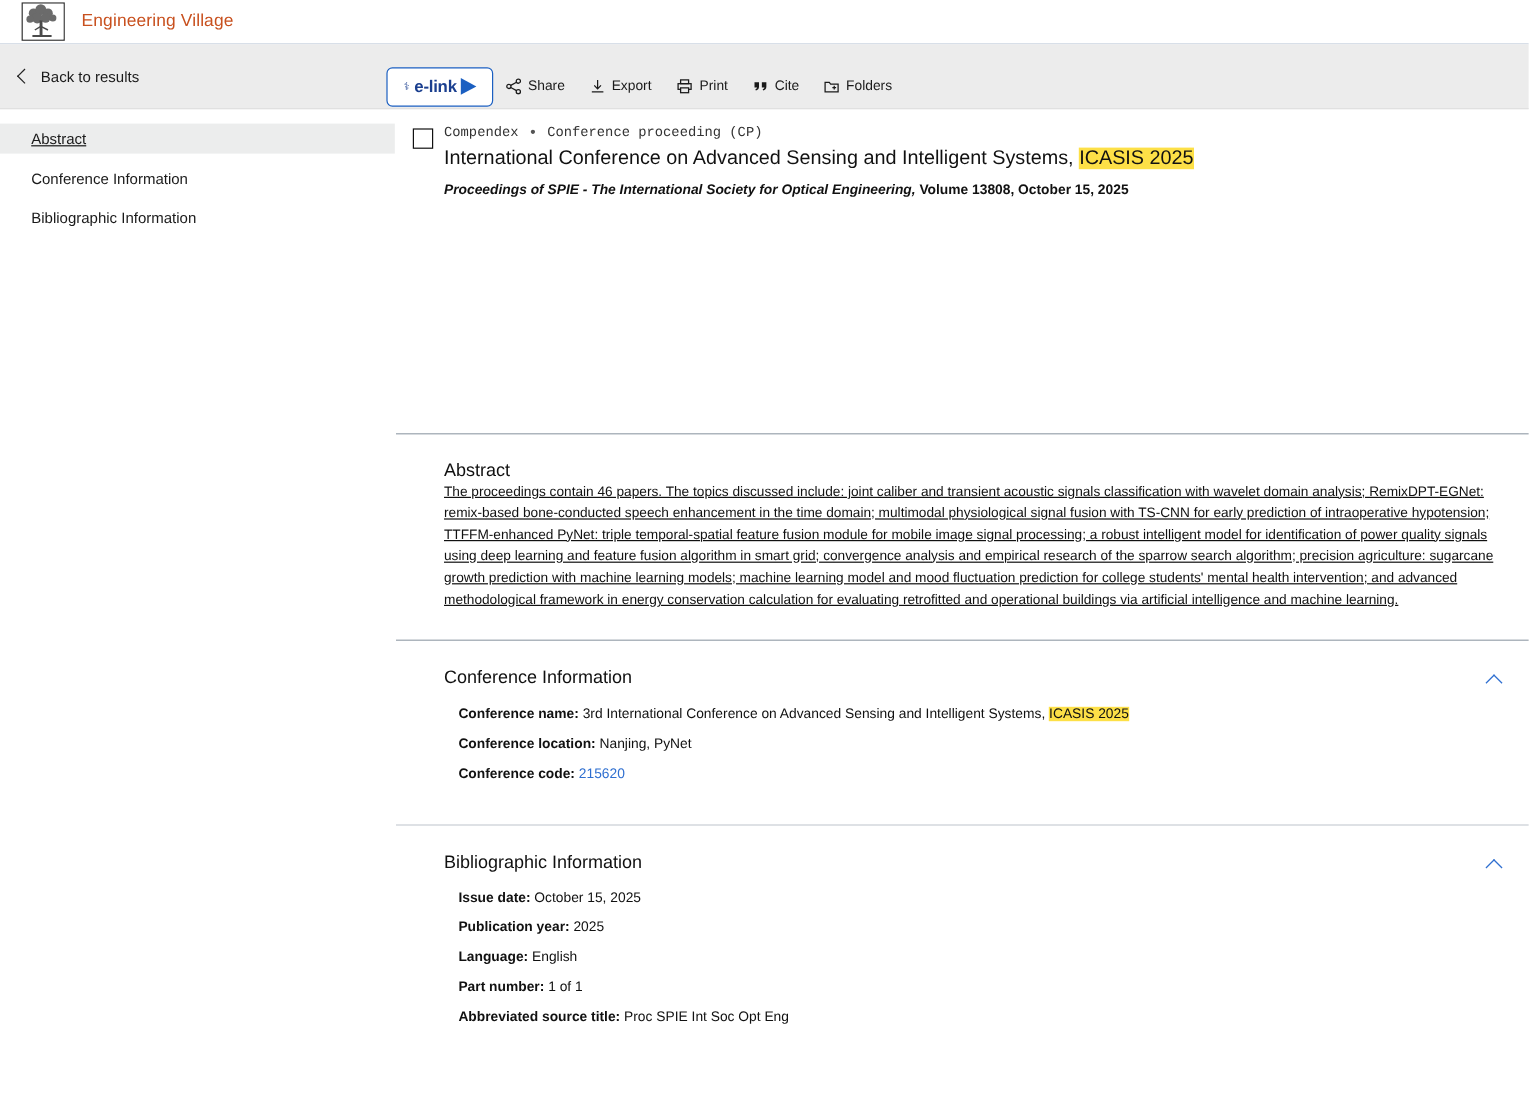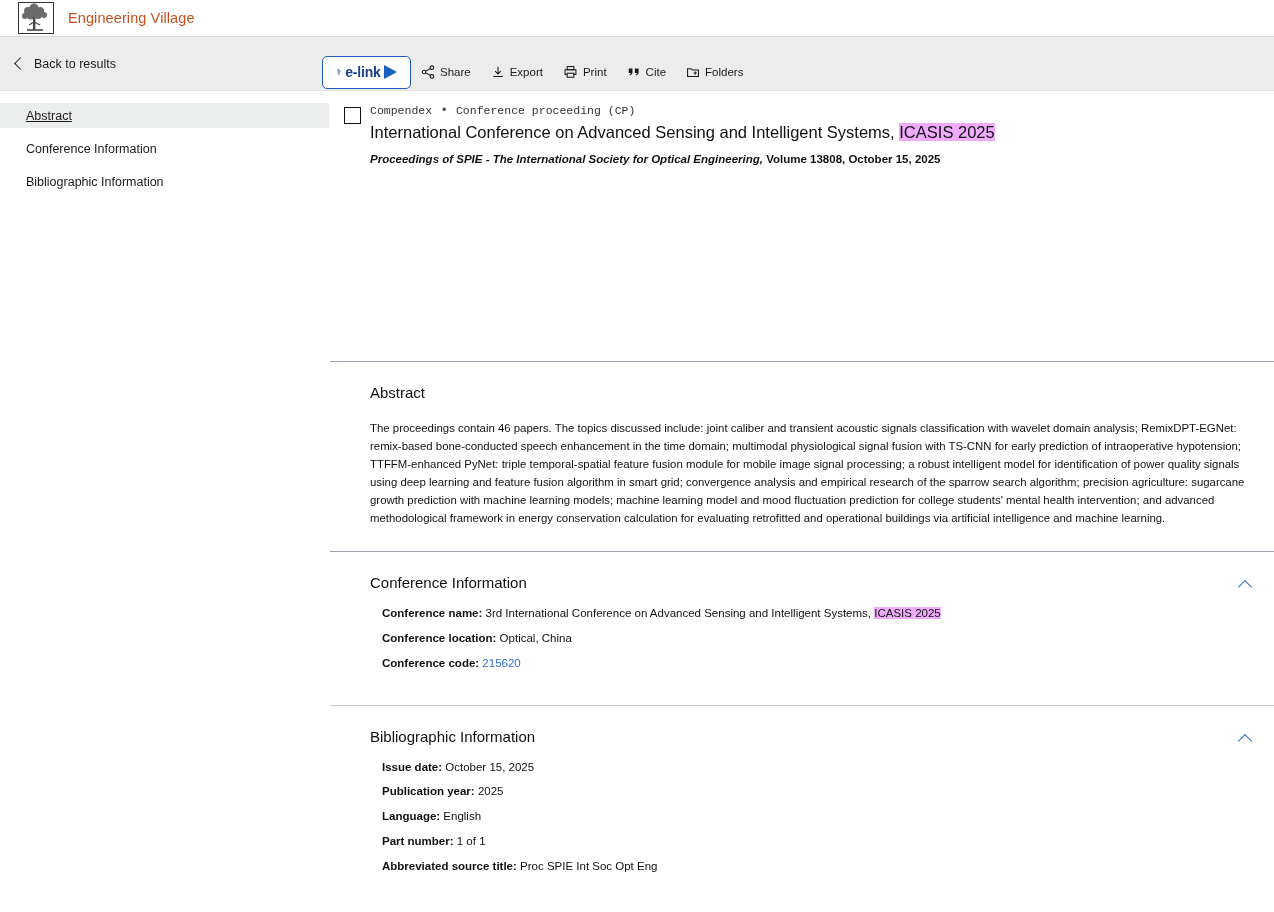--- a/index.html
+++ b/index.html
@@ -168,21 +168,21 @@
     gap: 8px;
     font-family: Liberation Mono, monospace;
   }
   .dotsep { font-size: 13px; color: #555; line-height: 1; }
   .rec-title {
     font-size: 16.5px;
     color: #111;
     margin-top: 5px;
     line-height: 1.25;
   }
-  .hl { background: #f0abfc; }
+  .hl { background: #fde047; }
   .rec-source {
     margin-top: 10px;
     font-size: 11.5px;
     font-weight: 700;
     color: #111;
   }
   .rec-source .ital { font-style: italic; }
 
   .rule {
     height: 1px;
@@ -211,22 +211,22 @@
     border-top: 1.5px solid #2f6fd0;
     transform: rotate(45deg);
     margin-top: 30px;
     margin-right: 8px;
     cursor: pointer;
   }
   .abstract-text {
     font-size: 11.4px;
     line-height: 1.58;
     color: #111;
-    margin-top: 18px;
     max-width: 890px;
+    text-decoration: underline;
   }
 
   .fieldlist { margin-top: 14px; padding-left: 12px; }
   .field {
     font-size: 11.5px;
     color: #111;
     margin-bottom: 10px;
     line-height: 1.3;
   }
   .field b { font-weight: 700; }
@@ -379,21 +379,21 @@
           <span class="chev-up"></span>
         </div>
         <div class="fieldlist">
           <div class="field">
             <b>Conference name:</b>
             <span>3rd International Conference on Advanced Sensing and Intelligent Systems,</span>
             <span class="hl">ICASIS 2025</span>
           </div>
           <div class="field">
             <b>Conference location:</b>
-            <span>Optical, China</span>
+            <span>Nanjing, PyNet</span>
           </div>
           <div class="field">
             <b>Conference code:</b>
             <span class="link">215620</span>
           </div>
         </div>
       </div>
 
       <div class="sec-gap"></div>
       <div class="rule light"></div>

